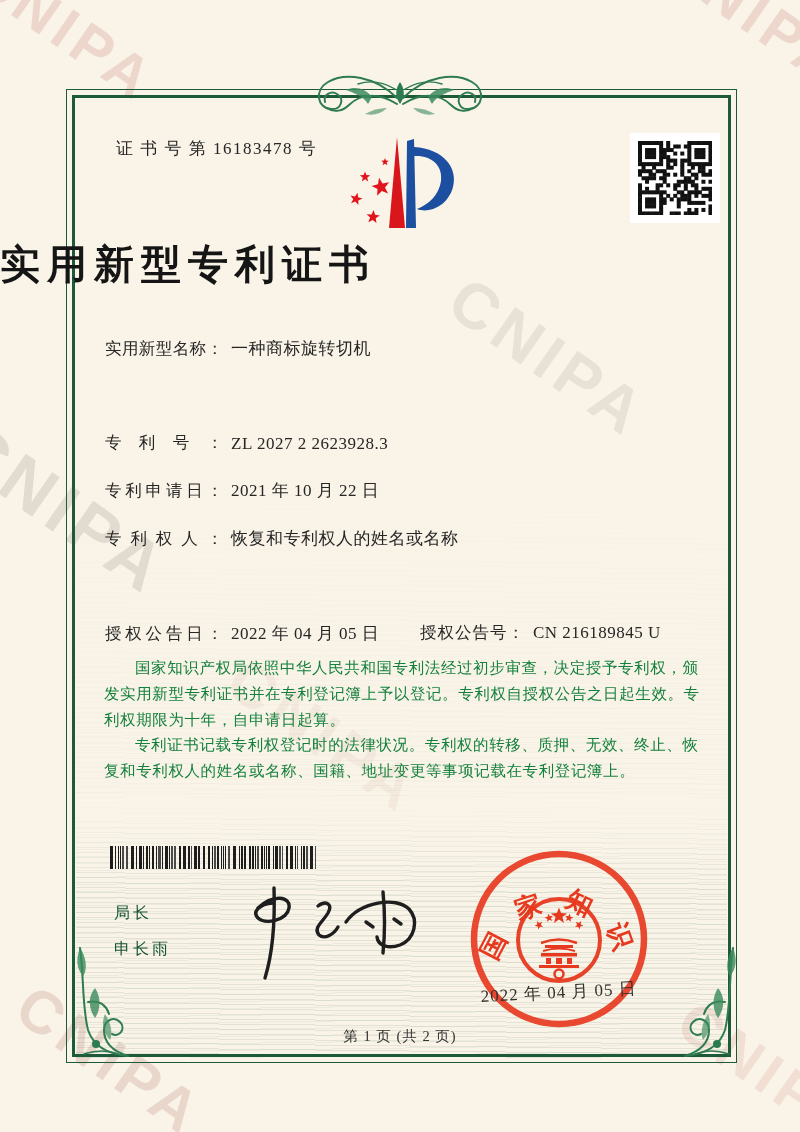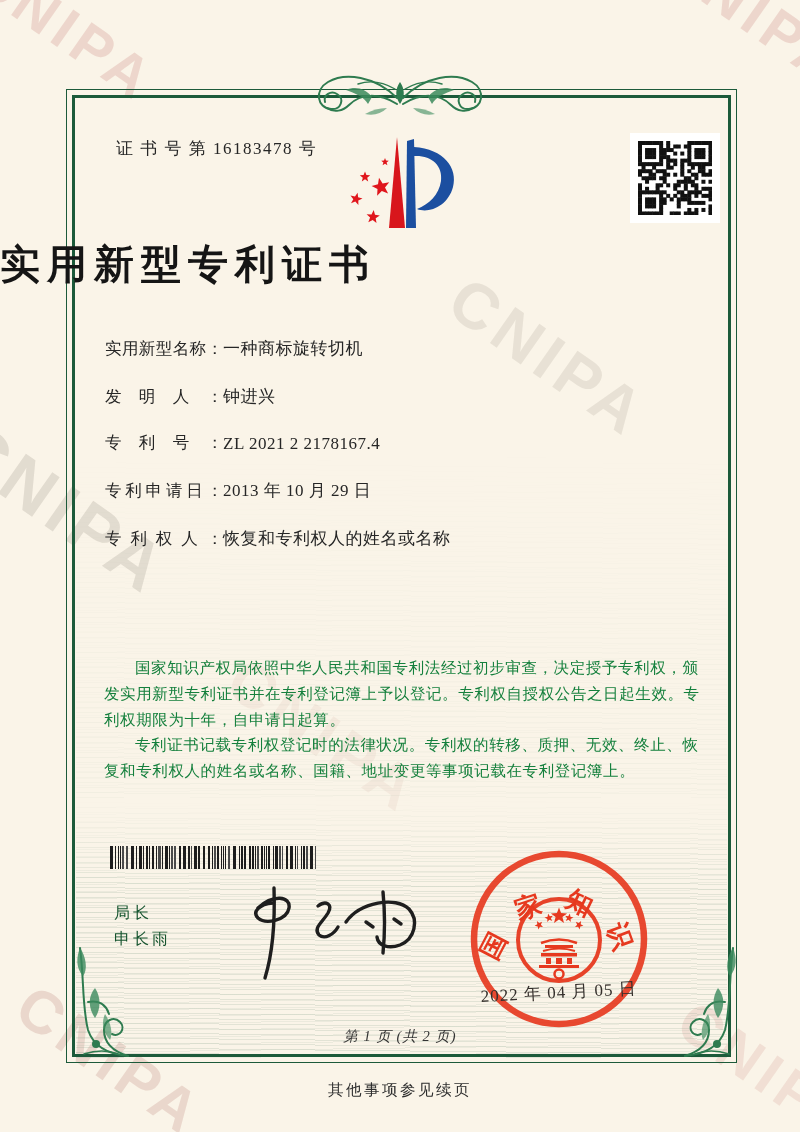--- a/index.html
+++ b/index.html
@@ -50,40 +50,40 @@
          display:flex;align-items:center;justify-content:center;}
 
   
   .title{position:absolute;left:0;right:0;top:237px;text-align:left;
          font-size:40px;font-weight:700;letter-spacing:7px;color:#151515;}
 
   
   .frow{position:absolute;left:105px;font-size:17px;white-space:nowrap;color:#262626;}
   .flabel{display:inline-block;width:118px;font-size:16.5px;
           text-align:justify;text-align-last:justify;vertical-align:bottom;}
-  .fvalue{letter-spacing:.5px;text-align:center;}
+  .fvalue{margin-left:8px;letter-spacing:.5px;text-align:center;}
   .grant2{position:absolute;left:315px;top:0;}
   .glabel{letter-spacing:1px;font-size:16.5px;}
 
   
   .paras{position:absolute;left:104px;top:655px;width:596px;}
   .paras p{margin:0;font-size:15.5px;line-height:25.8px;text-indent:2em;
            letter-spacing:.6px;color:#15803d;}
 
   
   .barcode{position:absolute;left:110px;top:846px;}
   .signer{position:absolute;left:114px;top:903px;
           font-family:"Liberation Sans","DejaVu Sans",sans-serif;
           font-size:16px;letter-spacing:3px;color:#14532d;}
-  .signer .name{margin-top:5px;}
+  .signer .name{margin-top:15px;}
   .signature{position:absolute;left:228px;top:878px;}
   .seal{position:absolute;left:466px;top:842px;}
 
   .pageinfo{position:absolute;left:0;right:0;top:1027px;text-align:center;
-            font-size:14.5px;letter-spacing:1px;color:#333;font-style:italic;}
+            font-size:14.5px;letter-spacing:1px;color:#333;}
   .contnote{position:absolute;left:0;right:0;top:1080px;text-align:center;
             font-size:15.5px;letter-spacing:2.5px;color:#2e2e2e;}
 </style>
 </head>
 <body>
 
 <div class="page">
 
   <span class="wm wm1">CNIPA</span>
   <span class="wm wm2">CNIPA</span>
@@ -387,33 +387,36 @@
         <rect x="56.38" y="70.48" width="4" height="4" fill="#111"></rect>
         <rect x="70.48" y="70.48" width="4" height="4" fill="#111"></rect>
       </svg>
   </div>
 
   <div class="title">实用新型专利证书</div>
 
   <div class="frow" style="top:337px">
     <span class="flabel">实用新型名称：</span><span class="fvalue">一种商标旋转切机</span>
   </div>
-  <div class="frow" style="top:385px">
-    <span class="flabel">发明人：</span><span class="fvalue">钟进兴</span>
-  </div>
   <div class="frow" style="top:432px">
-    <span class="flabel">专利号：</span><span class="fvalue">ZL 2021 2 2178167.4</span>
+    <span class="flabel">专利号：</span><span class="fvalue">ZL 2027 2 2623928.3</span>
   </div>
   <div class="frow" style="top:479px">
-    <span class="flabel">专利申请日：</span><span class="fvalue">2013 年 10 月 29 日</span>
+    <span class="flabel">专利申请日：</span><span class="fvalue">2021 年 10 月 22 日</span>
   </div>
   <div class="frow" style="top:527px">
     <span class="flabel">专利权人：</span><span class="fvalue">恢复和专利权人的姓名或名称</span>
   </div>
 
+  <div class="frow" style="top:622px">
+    <span class="flabel">授权公告日：</span><span class="fvalue">2022 年 04 月 05 日</span>
+    <span class="grant2">
+      <span class="glabel">授权公告号：</span><span class="fvalue">CN 216189845 U</span>
+    </span>
+  </div>
 
   <div class="paras">
     <p>国家知识产权局依照中华人民共和国专利法经过初步审查，决定授予专利权，颁发实用新型专利证书并在专利登记簿上予以登记。专利权自授权公告之日起生效。专利权期限为十年，自申请日起算。</p>
     <p>专利证书记载专利权登记时的法律状况。专利权的转移、质押、无效、终止、恢复和专利权人的姓名或名称、国籍、地址变更等事项记载在专利登记簿上。</p>
   </div>
 
   <svg class="barcode" id="barcodeSvg" width="212" height="23" viewBox="0 0 212 23">
       <rect x="0" y="0" width="3" height="23" fill="#1d1d1d"></rect>
       <rect x="5" y="0" width="1" height="23" fill="#1d1d1d"></rect>
       <rect x="8" y="0" width="1" height="23" fill="#1d1d1d"></rect>
@@ -520,15 +523,14 @@
         <rect x="90" y="116" width="6" height="6" stroke="none"></rect>
         <rect x="101" y="116" width="5" height="6" stroke="none"></rect>
         <rect x="73" y="123" width="40" height="3" stroke="none"></rect>
         <circle cx="93" cy="132" r="4.5" fill="none" stroke-width="2.5"></circle>
       </g>
     </g>
     <text x="93" y="156" text-anchor="middle" transform="rotate(-3 93 156)" font-size="17" letter-spacing="1" fill="#35302c" font-family="'Liberation Serif','DejaVu Serif',serif">2022 年 04 月 05 日</text>
   </svg>
 
   <div class="pageinfo">第 1 页 (共 2 页)</div>
-  <div class="contnote">其他事项参见续页</div>
 
 </div>
 
 </body></html>

